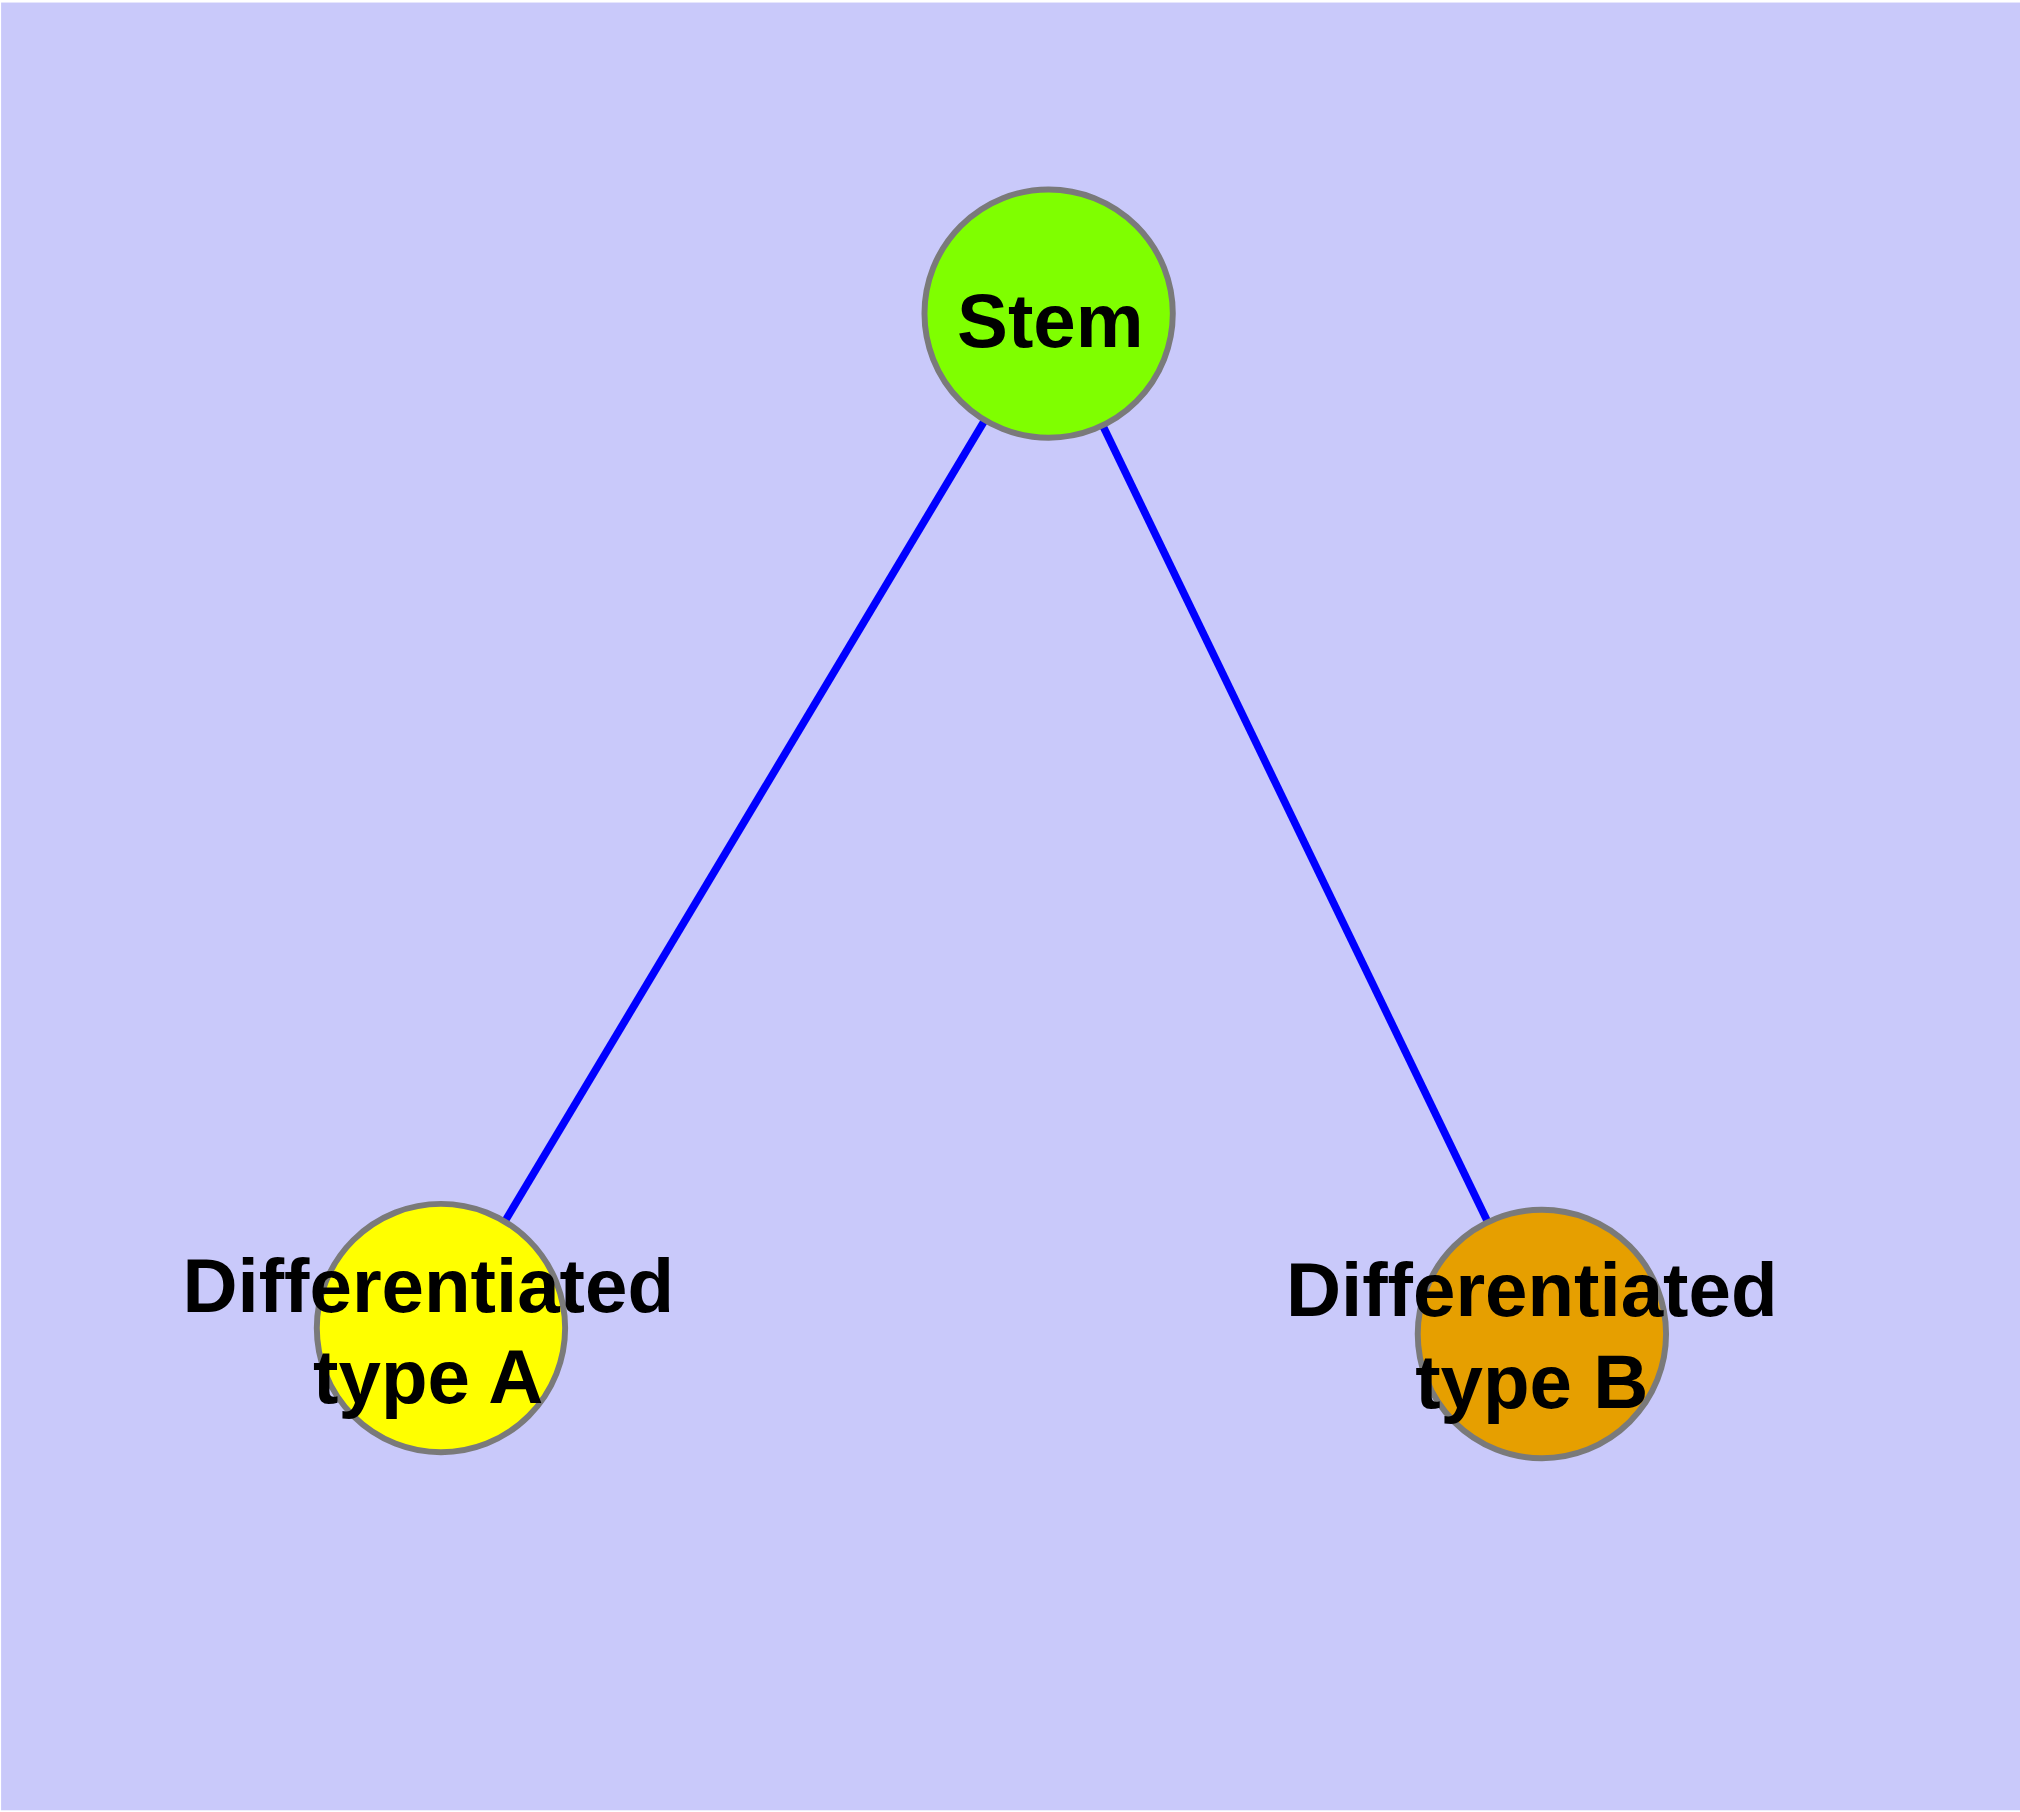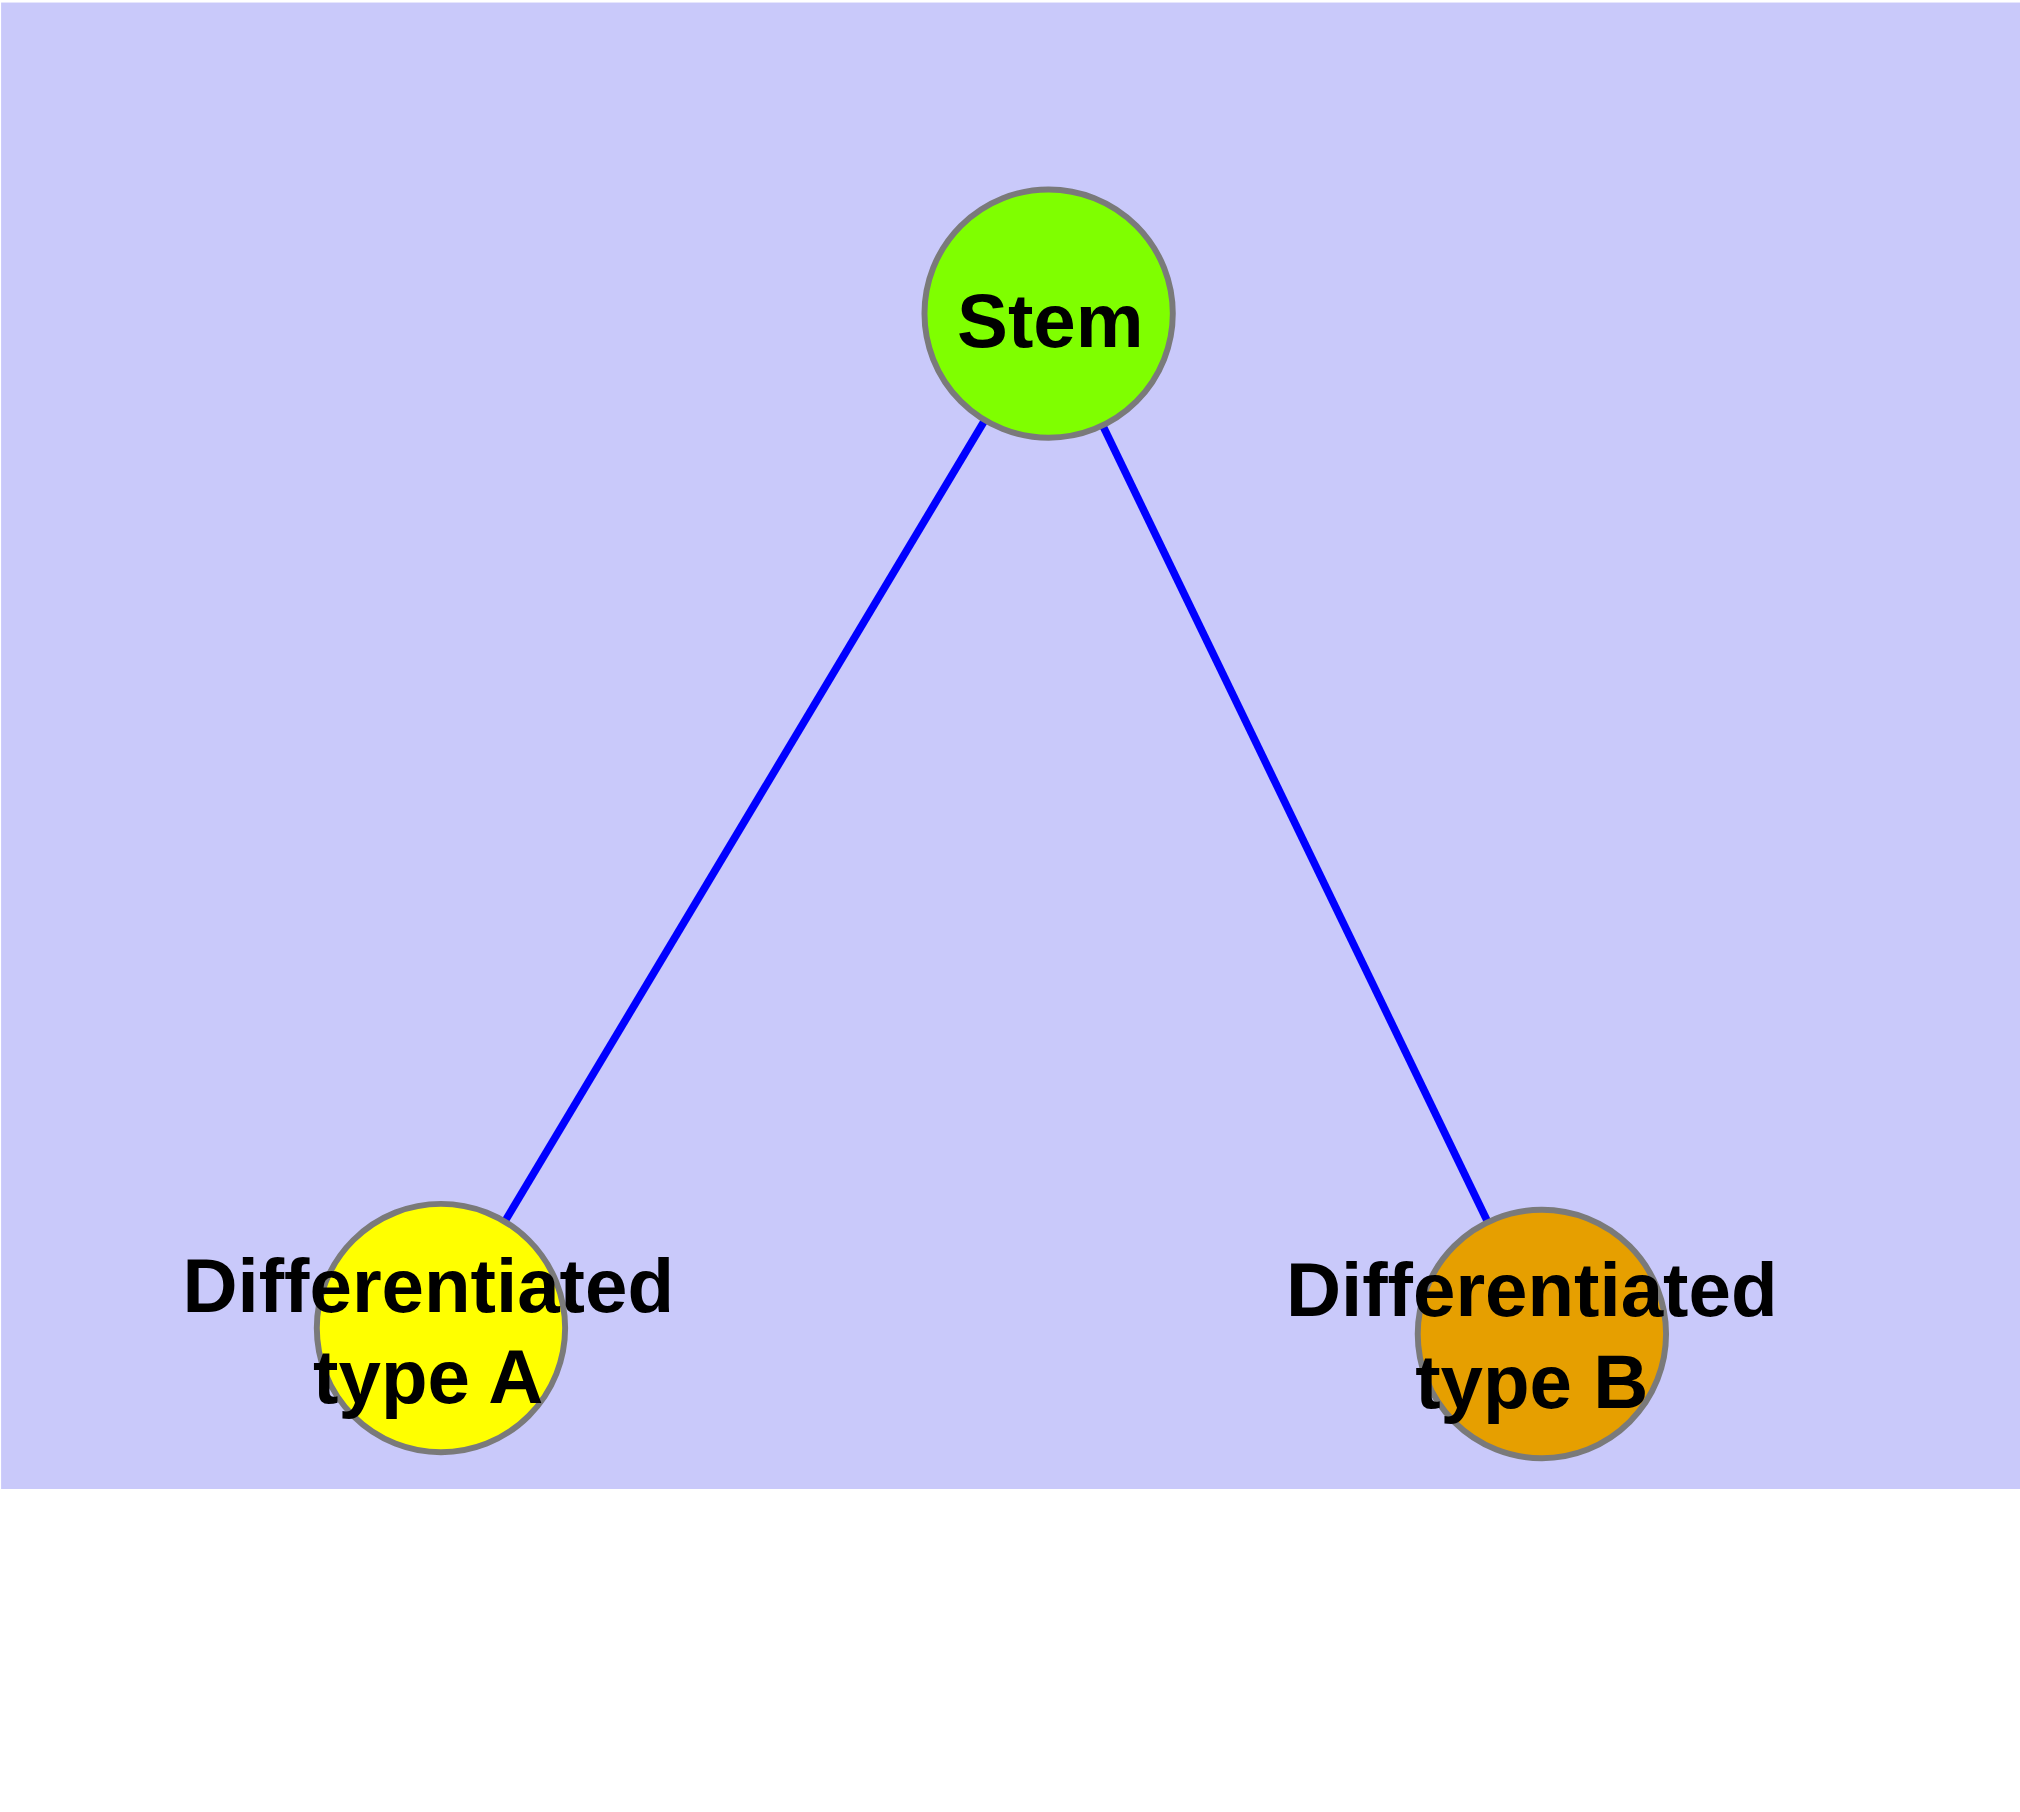--- a/index.html
+++ b/index.html
@@ -3,21 +3,21 @@
 <meta charset="utf-8">
 <style>
   html, body {
     margin: 0;
     padding: 0;
     background: #ffffff;
   }
   .figure-wrap {
     position: relative;
     width: 2021px;
-    height: 1489px;
+    height: 1812px;
     background: #ffffff;
     overflow: hidden;
   }
   svg { display: block; }
   .edge {
     stroke: #0000FF;
     stroke-width: 9;
     fill: none;
   }
   circle.node {

